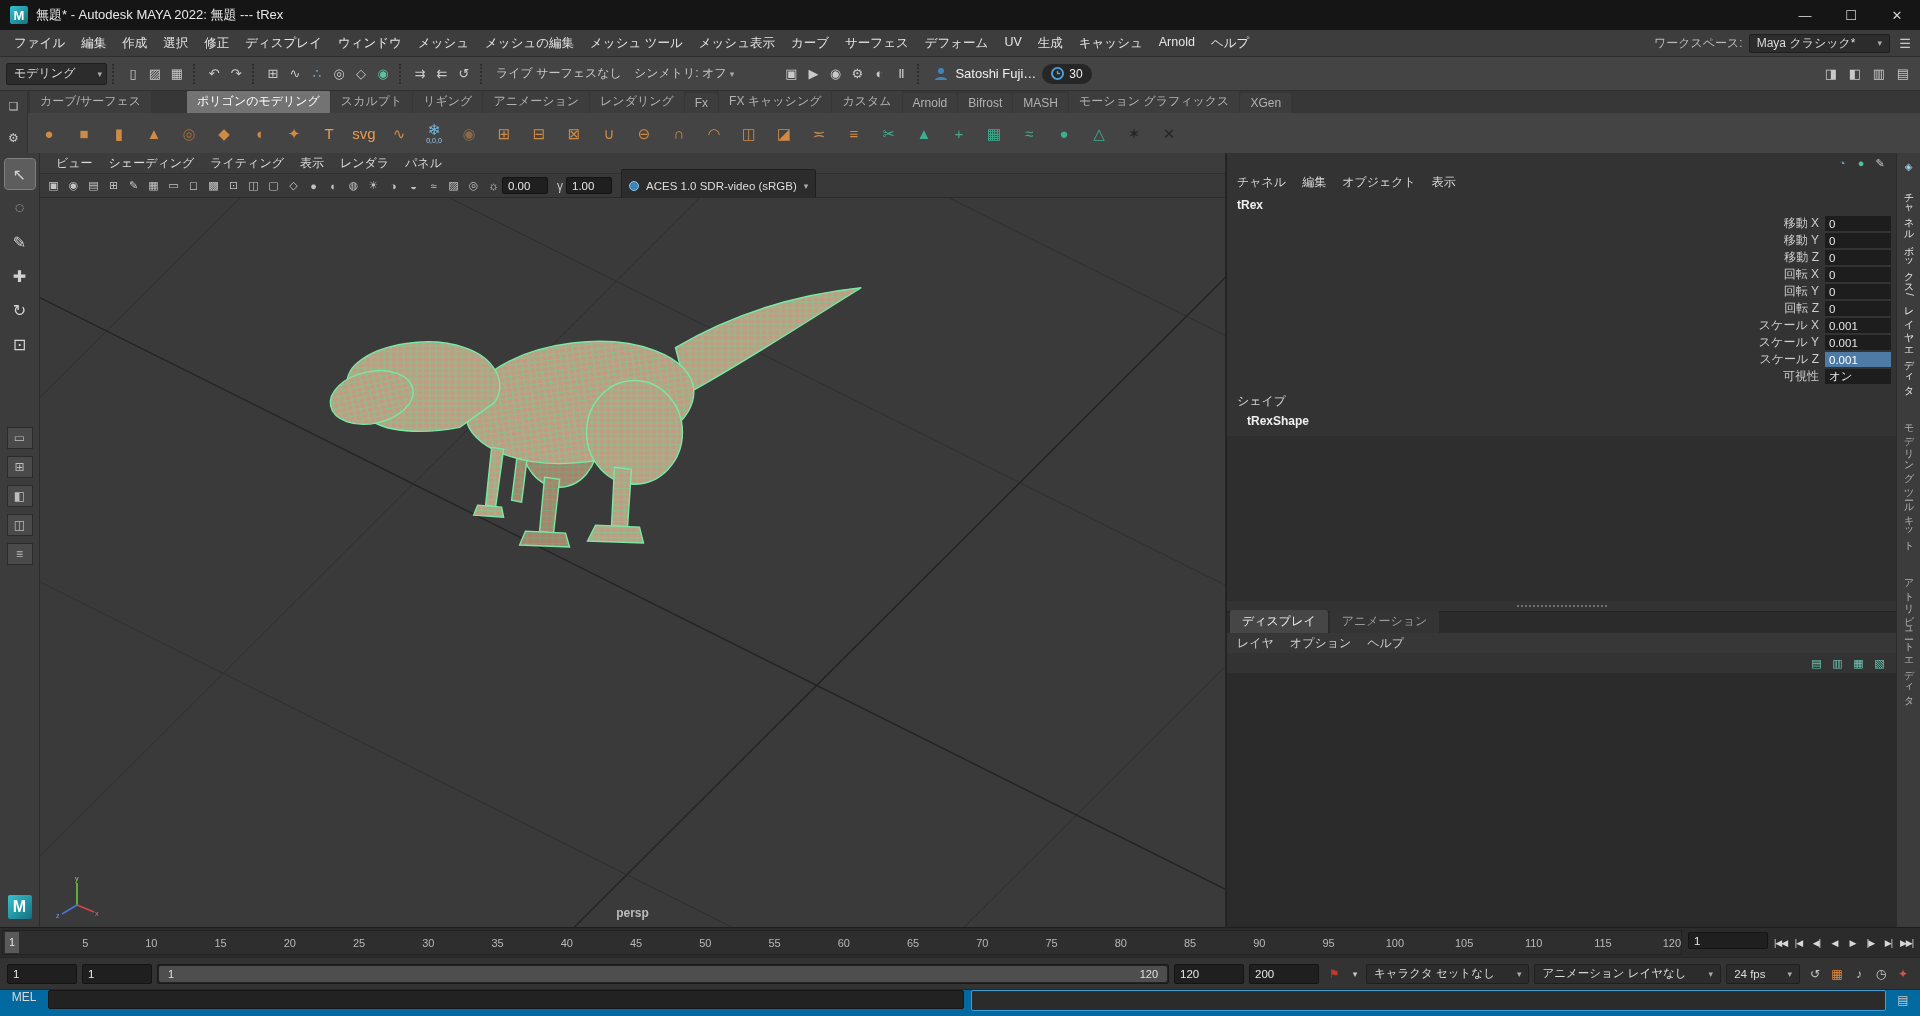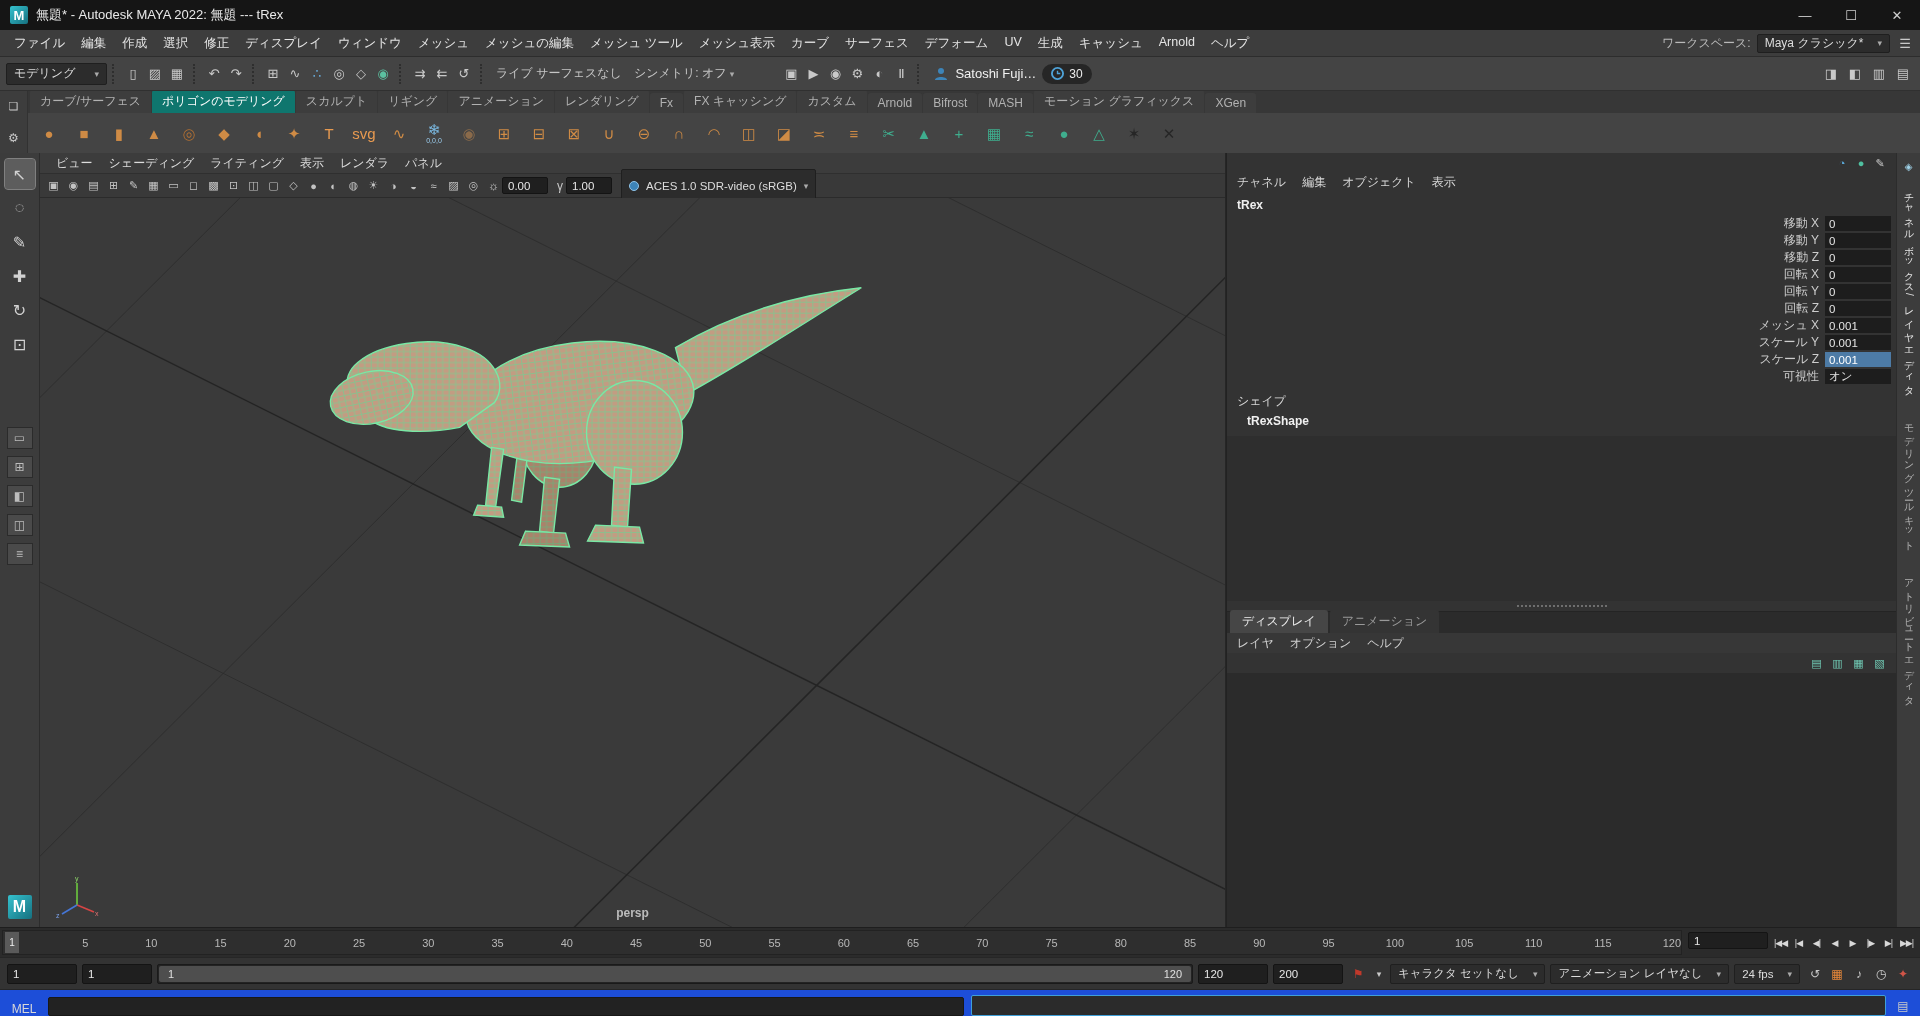--- a/index.html
+++ b/index.html
@@ -13,21 +13,21 @@
     color:#fff; font-weight:bold; font-size:13px; display:flex; align-items:center; justify-content:center; }
   .title-text { color:#e9e9e9; font-size:13px; }
   .win-btns { margin-left:auto; display:flex; height:100%; }
   .win-btn { width:46px; display:flex; align-items:center; justify-content:center; color:#cfcfcf; font-size:13px; }
 
   
   .menu-bar { height:27px; background:#3d3d3d; border-bottom:1px solid #2d2d2d; display:flex; align-items:center; padding:0 6px; flex:none; }
   .menu-item { padding:0 8px; color:#e4e4e4; font-size:12.5px; white-space:nowrap; }
   .workspace { margin-left:auto; display:flex; align-items:center; gap:6px; color:#b9b9b9; }
   .dd { background:#2c2c2c; border:1px solid #1f1f1f; border-radius:2px; height:19px;
-    display:flex; align-items:center; gap:14px; padding:0 7px; color:#ddd; font-size:12px; white-space:nowrap; }
+    display:flex; align-items:center; gap:22px; padding:0 7px; color:#ddd; font-size:12px; white-space:nowrap; }
   .caret { font-size:9px; color:#aaa; }
 
   
   .status-line { height:34px; background:#444; border-bottom:1px solid #303030; display:flex; align-items:center; padding:0 6px; flex:none; }
   .grip { width:5px; height:20px; border-left:2px dotted #2e2e2e; margin:0 5px; }
   .mode-dd { width:101px; height:22px; }
   .mode-dd span:first-child { flex:1; }
   .icon-btn { width:22px; height:22px; display:flex; flex-direction:column; align-items:center; justify-content:center;
     color:#c9c9c9; font-size:13px; line-height:1; border-radius:2px; }
   .status-text { color:#c6c6c6; padding:0 6px; white-space:nowrap; }
@@ -35,21 +35,21 @@
   .clock-pill { background:#262626; border-radius:10px; height:20px; display:flex; align-items:center; gap:5px; padding:0 9px; color:#eee; }
   .sidebar-toggles { margin-left:auto; display:flex; gap:2px; }
 
   
   .shelf-wrap { display:flex; background:#444; flex:none; }
   .shelf-left { width:28px; background:#3d3d3d; border-right:1px solid #323232; display:flex; flex-direction:column;
     align-items:center; justify-content:space-around; }
   .shelf-right { flex:1; min-width:0; }
   .shelf-tabs { height:22px; background:#373737; display:flex; align-items:flex-end; gap:1px; padding:0 2px; overflow:hidden; }
   .shelf-tab { padding:3px 10px; font-size:12px; color:#b2b2b2; background:#3d3d3d; border-radius:3px 3px 0 0; white-space:nowrap; }
-  .shelf-tab.active { background:#0f766e; color:#fff; }
+  .shelf-tab.active { background:#737373; color:#fff;margin-left:35px; }
   .shelf-icons { height:40px; display:flex; align-items:center; gap:3px; padding:0 5px; overflow:hidden; }
   .shelf-icon { width:32px; height:32px; display:flex; flex-direction:column; align-items:center; justify-content:center; flex:none; }
   .shelf-icon .glyph { font-size:15px; line-height:1; }
   .shelf-icon .sub { font-size:7px; color:#9ccdee; line-height:1; }
 
   
   .main { flex:1; display:flex; min-height:0; }
 
   .toolbox { width:40px; background:#3c3c3c; border-right:1px solid #2c2c2c; display:flex; flex-direction:column;
     align-items:center; padding-top:6px; gap:4px; flex:none; }
@@ -123,21 +123,21 @@
   
   .range-slider { height:32px; background:#333; border-top:1px solid #262626; display:flex; align-items:center; gap:5px; padding:0 7px; flex:none; }
   .rsf { width:70px; height:20px; }
   .range-track { flex:1; height:20px; background:#232323; border:1px solid #1a1a1a; border-radius:2px; position:relative; min-width:120px; }
   .range-bar { position:absolute; inset:1px; background:#4e4e4e; border-radius:2px; display:flex; align-items:center;
     justify-content:space-between; padding:0 9px; color:#e0e0e0; font-size:11px; }
   .rs-btn { width:20px; height:20px; display:flex; align-items:center; justify-content:center; font-size:12px; color:#c9c9c9; }
   .dd.small { height:20px; font-size:11.5px; }
 
   
-  .command-line { height:27px; background:#1d4ed8; border-top:1px solid #262626; display:flex; align-items:flex-end; gap:7px; padding:0 7px; flex:none; }
+  .command-line { height:27px; background:#0369a1; border-top:1px solid #262626; display:flex; align-items:flex-start; gap:7px; padding:0 7px; flex:none; }
   .cmd-label { width:34px; text-align:center; color:#d8d8d8; }
   .cmd-input { flex:1; height:19px; background:#222; border:1px solid #181818; border-radius:2px; }
   .cmd-result { flex:1; height:21px; background:#2b2b2b; border:1px solid #3f9fd8; border-radius:2px; }
 </style>
 </head>
 <body>
 
 <div id="app">
 
   <div class="title-bar">
@@ -634,21 +634,21 @@
             <span class="cb-label">回転 Y</span>
             <span class="cb-value">0</span>
           </div>
 
           <div class="cb-row">
             <span class="cb-label">回転 Z</span>
             <span class="cb-value">0</span>
           </div>
 
           <div class="cb-row">
-            <span class="cb-label">メッシュ X</span>
+            <span class="cb-label">スケール X</span>
             <span class="cb-value">0.001</span>
           </div>
 
           <div class="cb-row">
             <span class="cb-label">スケール Y</span>
             <span class="cb-value">0.001</span>
           </div>
 
           <div class="cb-row">
             <span class="cb-label">スケール Z</span>

